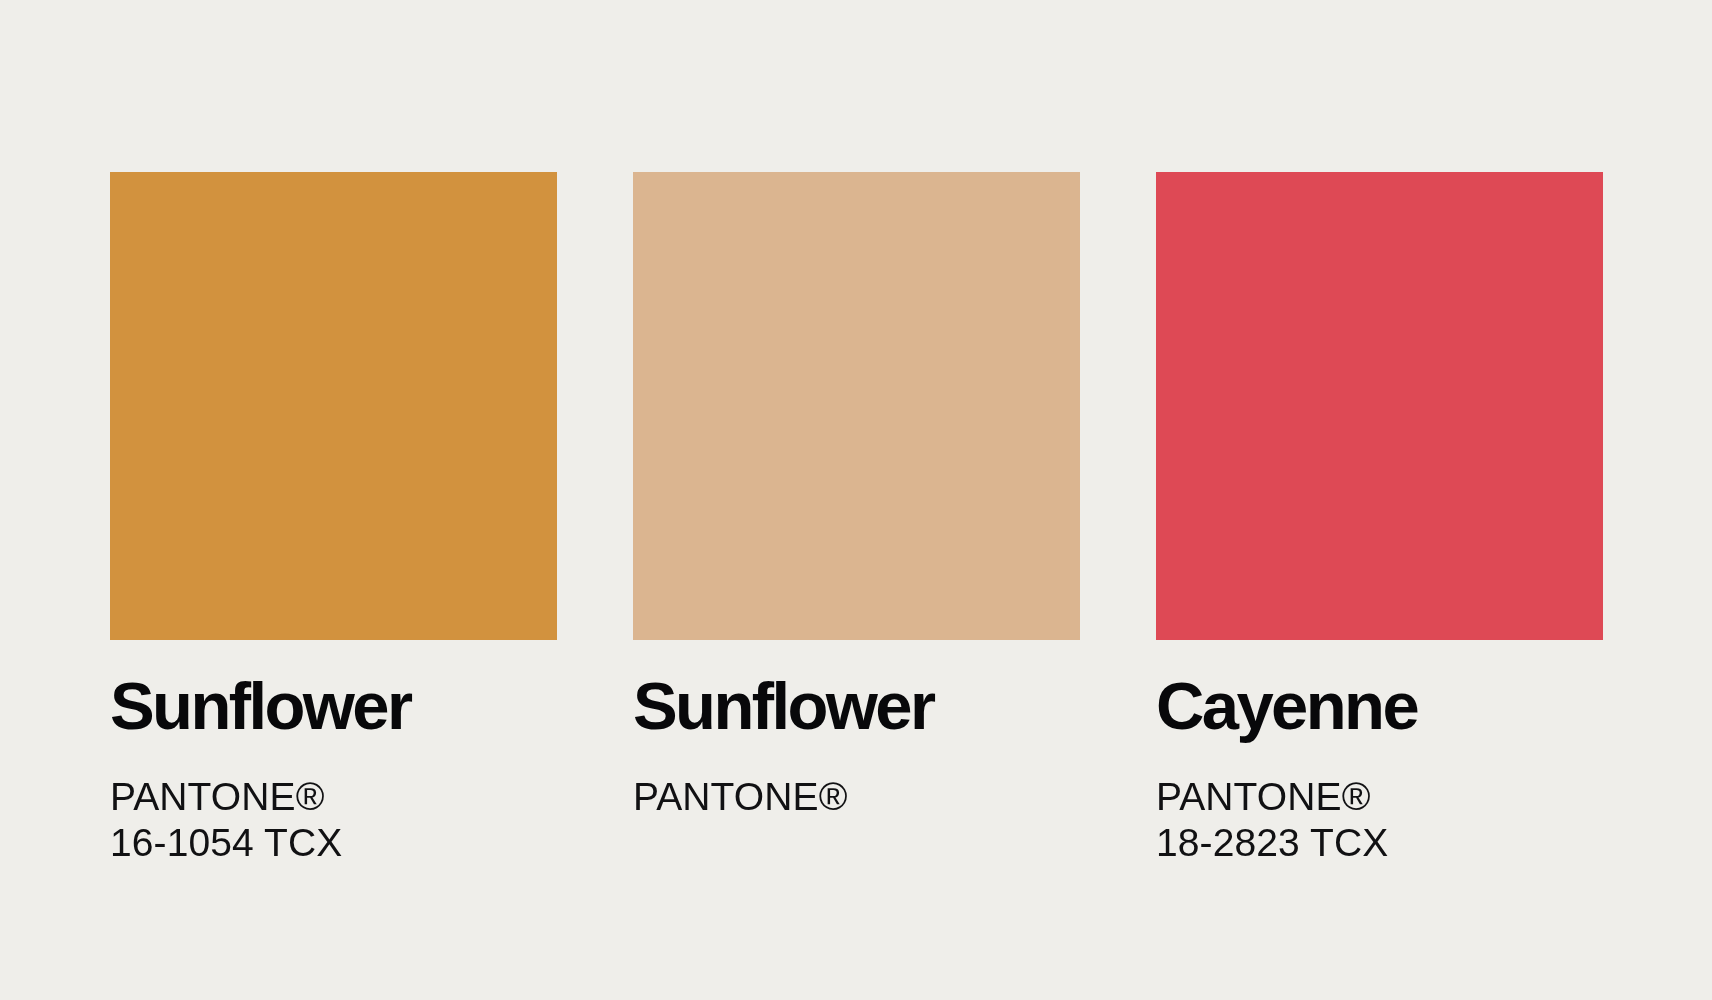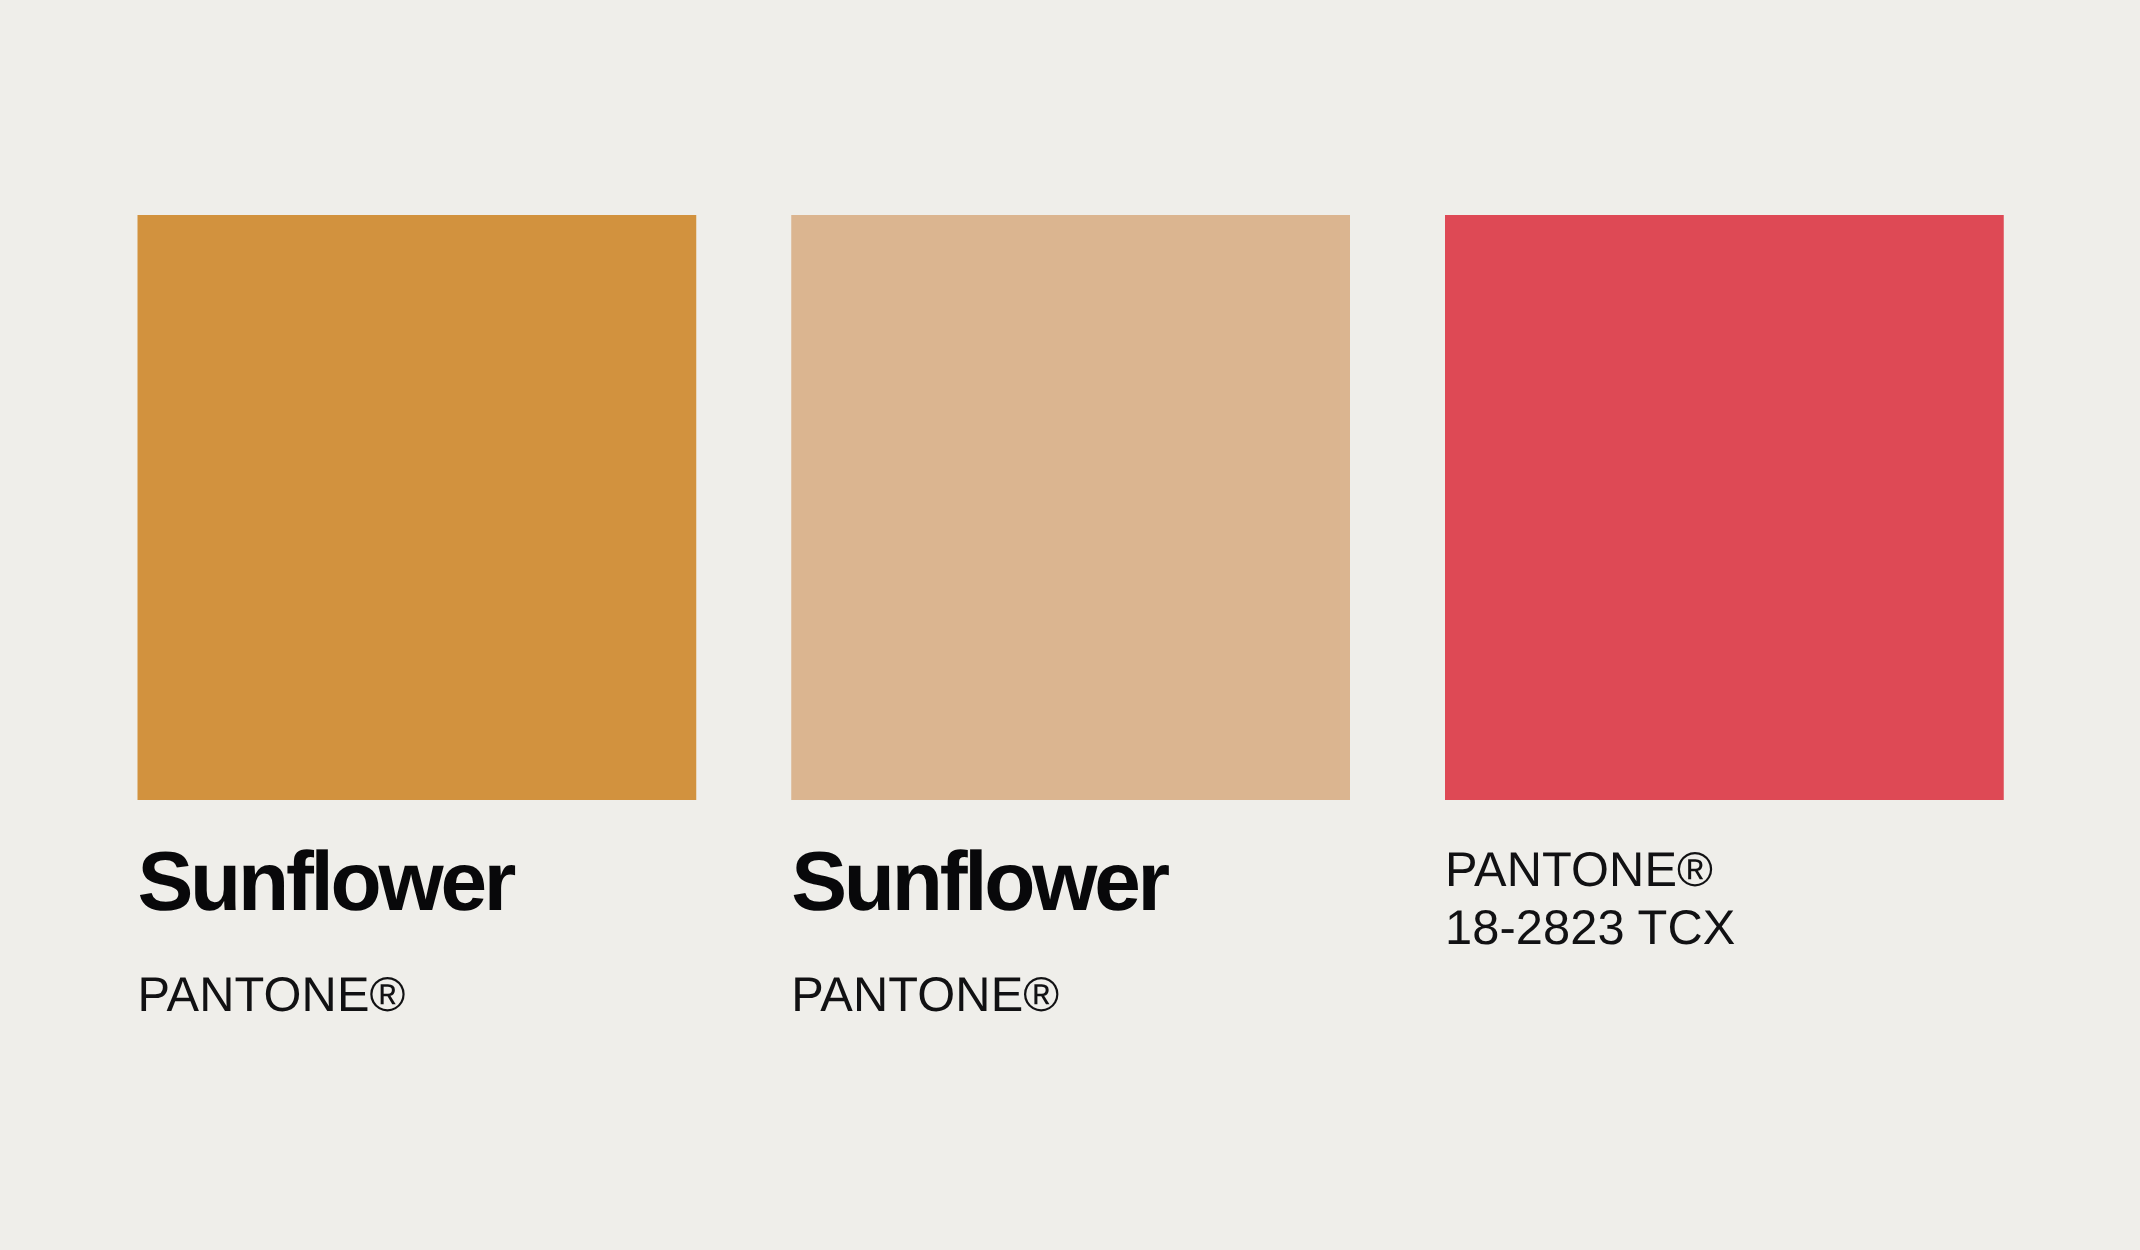--- a/index.html
+++ b/index.html
@@ -75,33 +75,35 @@
 
 <div class="palette-board">
 
   <div class="swatch-row">
 
     <div class="swatch-card">
       <div class="swatch-chip" style="background:#d2923e"></div>
       <div class="swatch-name">Sunflower</div>
       <div class="swatch-code">
         <span class="code-line">PANTONE®</span>
+        <span class="code-line">16-1054 TCX</span>
       </div>
     </div>
 
     <div class="swatch-card">
       <div class="swatch-chip" style="background:#dbb590"></div>
       <div class="swatch-name">Sunflower</div>
       <div class="swatch-code">
         <span class="code-line">PANTONE®</span>
       </div>
     </div>
 
     <div class="swatch-card">
       <div class="swatch-chip" style="background:#de4955"></div>
+      <div class="swatch-name">Cayenne</div>
       <div class="swatch-code">
         <span class="code-line">PANTONE®</span>
         <span class="code-line">18-2823 TCX</span>
       </div>
     </div>
 
   </div>
 </div>
 
 </body></html>

